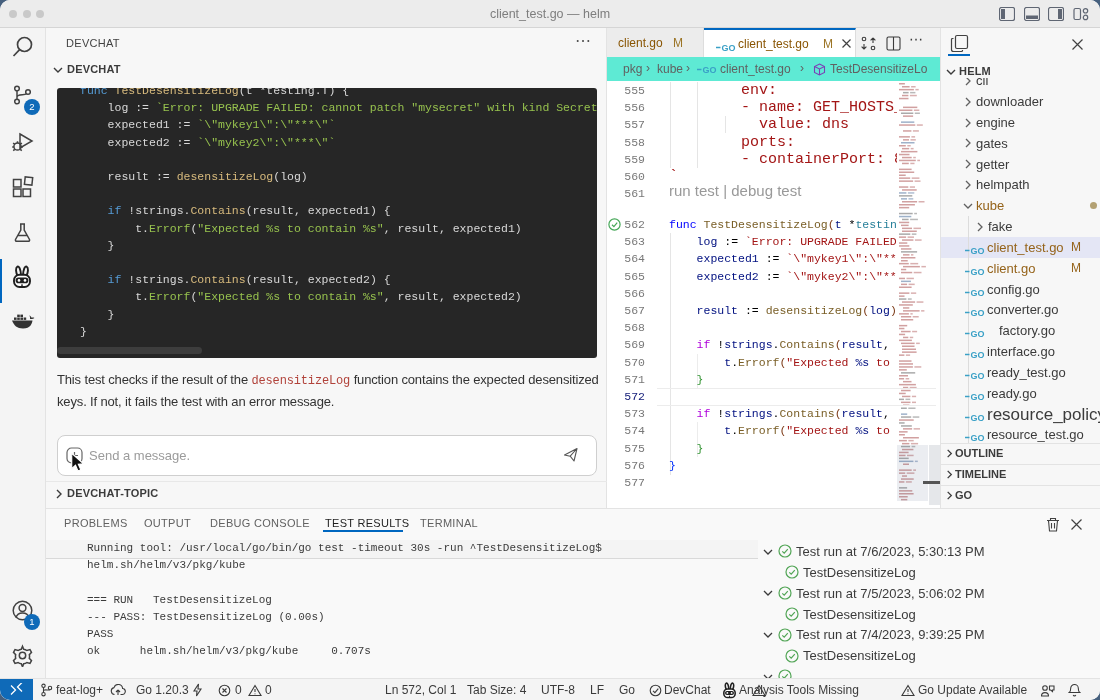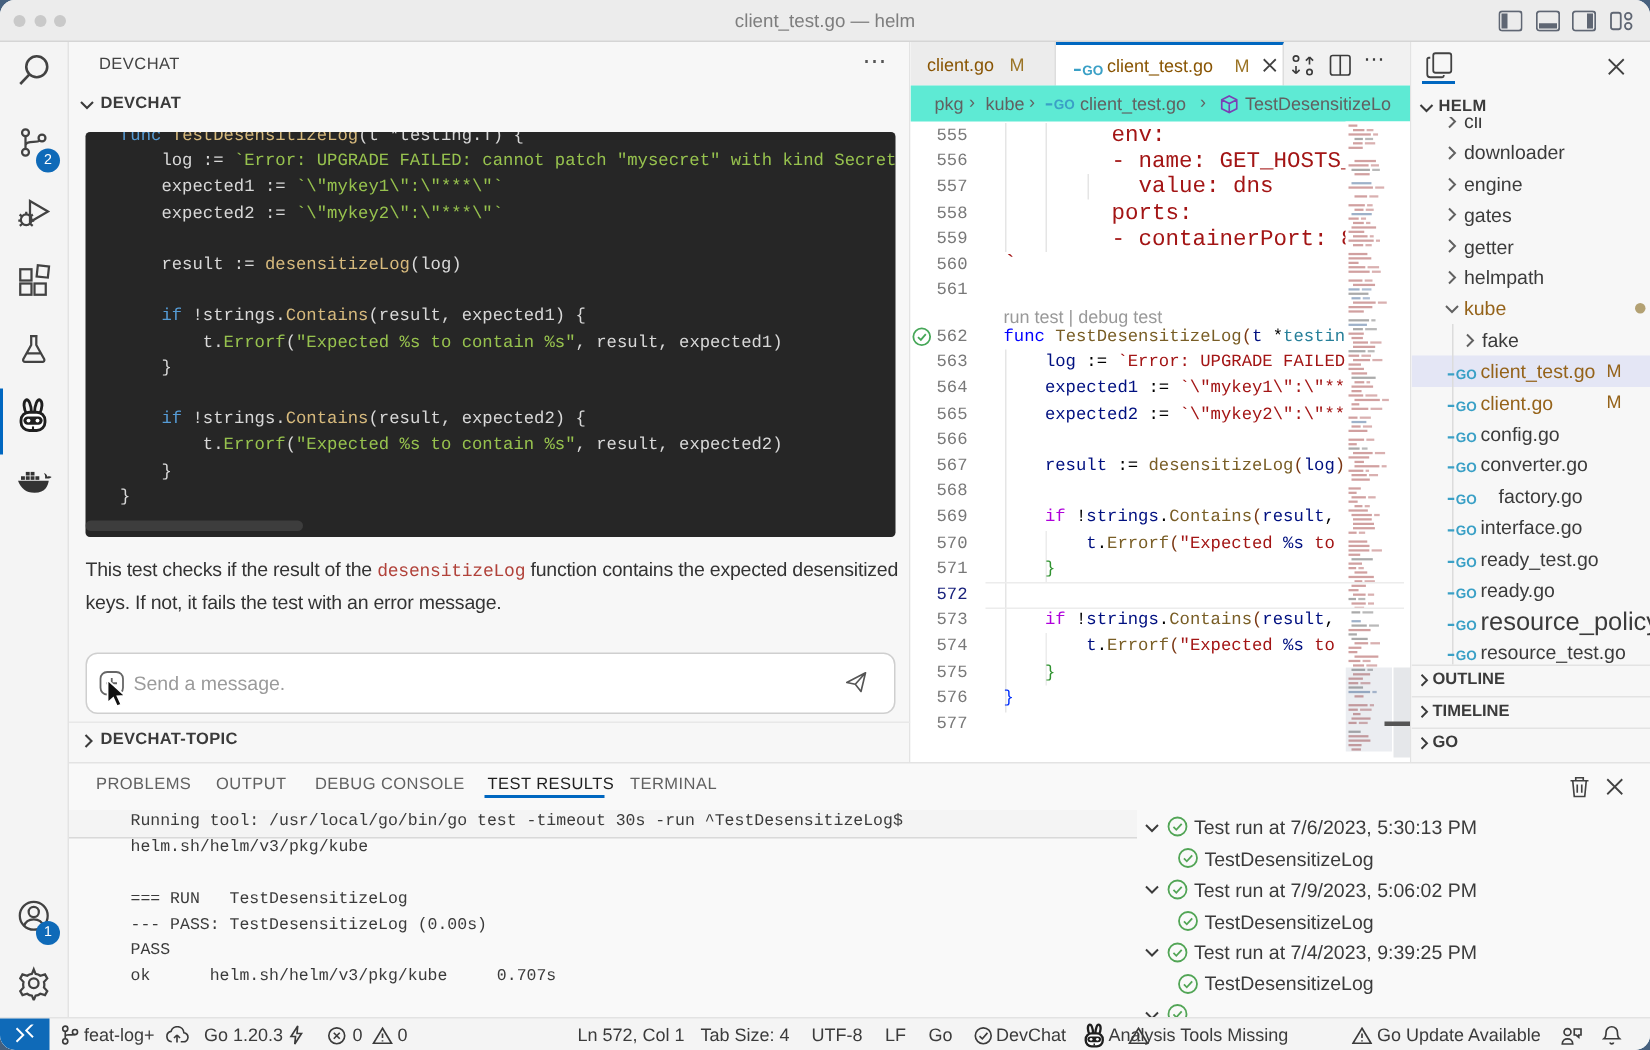--- a/index.html
+++ b/index.html
@@ -249,21 +249,21 @@
 569
 570
 571
 <span style="color:#19227c;">572</span>
 573
 574
 575
 576
 577</pre>
 
-    <div style="position:absolute;left:62px;top:176px;font-size:12px;color:#999;">run test | debug test</div>
+    <div style="position:absolute;left:62px;top:154px;font-size:15px;color:#999;">run test | debug test</div>
 
     <pre class="mono" style="position:absolute;left:62px;top:54px;font-size:15px;line-height:17.2px;color:#a31515;">        env:
         - name: GET_HOSTS_FROM
           value: dns
         ports:
         - containerPort: 80
 `</pre>
 
     <pre class="mono" style="position:absolute;left:62px;top:188px;font-size:11.5px;line-height:17.2px;color:#000;"><span style="color:#0000ff">func</span> <span style="color:#795e26">TestDesensitizeLog</span><span style="color:#7b3814">(</span><span style="color:#001080">t</span> *<span style="color:#267f99">testing.T</span><span style="color:#7b3814">)</span> <span style="color:#0431fa">{</span>
     <span style="color:#001080">log</span> := <span style="color:#a31515">`Error: UPGRADE FAILED: cannot patch "mysecret" with kind</span>
@@ -631,21 +631,21 @@
         <path d="M4.3 7.3 L6.2 9.2 L9.8 5.2" stroke="#52a556" stroke-width="1.2"></path>
       </svg>
     <div style="position:absolute;left:757px;top:52.8px;height:21px;line-height:21px;font-size:13px;color:#3b3b3b;">TestDesensitizeLog</div>
     <svg style="position:absolute;left:716px;top:78.3px;" width="12" height="12" viewBox="0 0 12 12">
         <path d="M2 4 L6 8 L10 4" stroke="#3b3b3b" stroke-width="1.3" fill="none"></path>
       </svg>
     <svg style="position:absolute;left:732.0px;top:77.0px;" width="14" height="14" viewBox="0 0 14 14" fill="none">
         <circle cx="7" cy="7" r="6" stroke="#52a556" stroke-width="1.2"></circle>
         <path d="M4.3 7.3 L6.2 9.2 L9.8 5.2" stroke="#52a556" stroke-width="1.2"></path>
       </svg>
-    <div style="position:absolute;left:750px;top:73.6px;height:21px;line-height:21px;font-size:13px;color:#3b3b3b;">Test run at 7/9/2023, 5:06:02 PM</div>
+    <div style="position:absolute;left:750px;top:73.6px;height:21px;line-height:21px;font-size:13px;color:#3b3b3b;">Test run at 7/5/2023, 5:06:02 PM</div>
     <svg style="position:absolute;left:738.5px;top:97.9px;" width="14" height="14" viewBox="0 0 14 14" fill="none">
         <circle cx="7" cy="7" r="6" stroke="#52a556" stroke-width="1.2"></circle>
         <path d="M4.3 7.3 L6.2 9.2 L9.8 5.2" stroke="#52a556" stroke-width="1.2"></path>
       </svg>
     <div style="position:absolute;left:757px;top:94.5px;height:21px;line-height:21px;font-size:13px;color:#3b3b3b;">TestDesensitizeLog</div>
     <svg style="position:absolute;left:716px;top:120.0px;" width="12" height="12" viewBox="0 0 12 12">
         <path d="M2 4 L6 8 L10 4" stroke="#3b3b3b" stroke-width="1.3" fill="none"></path>
       </svg>
     <svg style="position:absolute;left:732.0px;top:118.7px;" width="14" height="14" viewBox="0 0 14 14" fill="none">
         <circle cx="7" cy="7" r="6" stroke="#52a556" stroke-width="1.2"></circle>

